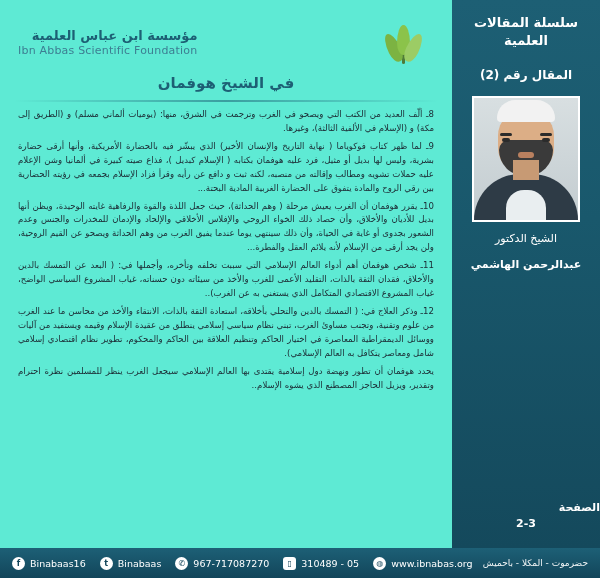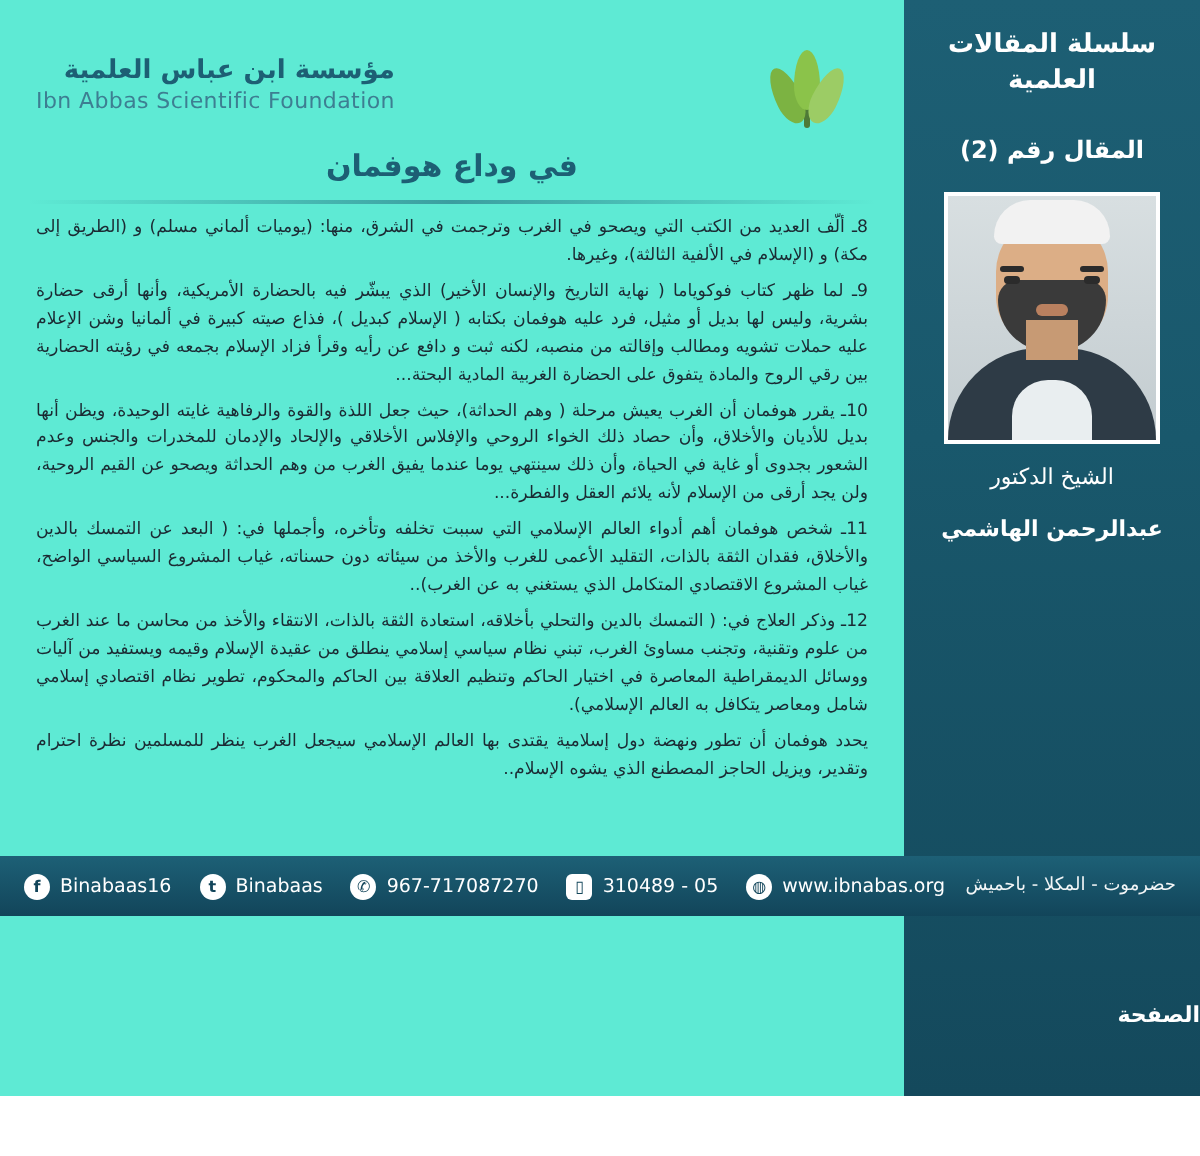--- a/index.html
+++ b/index.html
@@ -4,21 +4,21 @@
 <style>
   * { box-sizing: border-box; margin: 0; padding: 0; }
   html, body {
     width: 600px; height: 578px;
     font-family: "DejaVu Sans", "Liberation Sans", sans-serif;
     background: #ffffff;
     overflow: hidden;
   }
   .page {
     position: relative;
-    width: 600px; height: 458px;
+    width: 600px; height: 578px;
     background: #ffffff;
   }
 
   
   .sidebar {
     position: absolute;
     top: 0; right: 0;
     width: 148px; height: 548px;
     background: linear-gradient(180deg,#1d5f74 0%, #19586c 40%, #14495c 100%);
     color: #ffffff;
@@ -218,38 +218,39 @@
       <div class="p-brow r"></div>
       <div class="p-cap"></div>
       <div class="p-neck"></div>
       <div class="p-shirt"></div>
     </div>
 
     <div class="author-role">الشيخ الدكتور</div>
     <div class="author-name">عبدالرحمن الهاشمي</div>
 
     <div class="page-label">الصفحة</div>
+    <div class="page-number">2-3</div>
   </aside>
 
   <main class="content">
 
     <div class="header">
       <div class="logo">
         <span class="stem"></span>
         <span class="leaf a"></span>
         <span class="leaf b"></span>
         <span class="leaf c"></span>
       </div>
       <div class="org">
         <div class="ar">مؤسسة ابن عباس العلمية</div>
         <div class="en">Ibn Abbas Scientific Foundation</div>
       </div>
     </div>
 
-    <h1 class="doc-title">في وداع هوفمان</h1>
+    <h1 class="doc-title">في الشيخ هوفمان</h1>
     <div class="divider"></div>
 
     <div class="body-text">
       <p>8ـ ألّف العديد من الكتب التي ويصحو في الغرب وترجمت في الشرق، منها: (يوميات ألماني مسلم) و (الطريق إلى مكة) و (الإسلام في الألفية الثالثة)، وغيرها.</p>
       <p>9ـ لما ظهر كتاب فوكوياما ( نهاية التاريخ والإنسان الأخير) الذي يبشّر فيه بالحضارة الأمريكية، وأنها أرقى حضارة بشرية، وليس لها بديل أو مثيل، فرد عليه هوفمان بكتابه ( الإسلام كبديل )، فذاع صيته كبيرة في ألمانيا وشن الإعلام عليه حملات تشويه ومطالب وإقالته من منصبه، لكنه ثبت و دافع عن رأيه وقرأ فزاد الإسلام بجمعه في رؤيته الحضارية بين رقي الروح والمادة يتفوق على الحضارة الغربية المادية البحتة...</p>
       <p>10ـ يقرر هوفمان أن الغرب يعيش مرحلة ( وهم الحداثة)، حيث جعل اللذة والقوة والرفاهية غايته الوحيدة، ويظن أنها بديل للأديان والأخلاق، وأن حصاد ذلك الخواء الروحي والإفلاس الأخلاقي والإلحاد والإدمان للمخدرات والجنس وعدم الشعور بجدوى أو غاية في الحياة، وأن ذلك سينتهي يوما عندما يفيق الغرب من وهم الحداثة ويصحو عن القيم الروحية، ولن يجد أرقى من الإسلام لأنه يلائم العقل والفطرة...</p>
       <p>11ـ شخص هوفمان أهم أدواء العالم الإسلامي التي سببت تخلفه وتأخره، وأجملها في: ( البعد عن التمسك بالدين والأخلاق، فقدان الثقة بالذات، التقليد الأعمى للغرب والأخذ من سيئاته دون حسناته، غياب المشروع السياسي الواضح، غياب المشروع الاقتصادي المتكامل الذي يستغني به عن الغرب)..</p>
       <p>12ـ وذكر العلاج في: ( التمسك بالدين والتحلي بأخلاقه، استعادة الثقة بالذات، الانتقاء والأخذ من محاسن ما عند الغرب من علوم وتقنية، وتجنب مساوئ الغرب، تبني نظام سياسي إسلامي ينطلق من عقيدة الإسلام وقيمه ويستفيد من آليات ووسائل الديمقراطية المعاصرة في اختيار الحاكم وتنظيم العلاقة بين الحاكم والمحكوم، تطوير نظام اقتصادي إسلامي شامل ومعاصر يتكافل به العالم الإسلامي).</p>
       <p>يحدد هوفمان أن تطور ونهضة دول إسلامية يقتدى بها العالم الإسلامي سيجعل الغرب ينظر للمسلمين نظرة احترام وتقدير، ويزيل الحاجز المصطنع الذي يشوه الإسلام..</p>
     </div>

